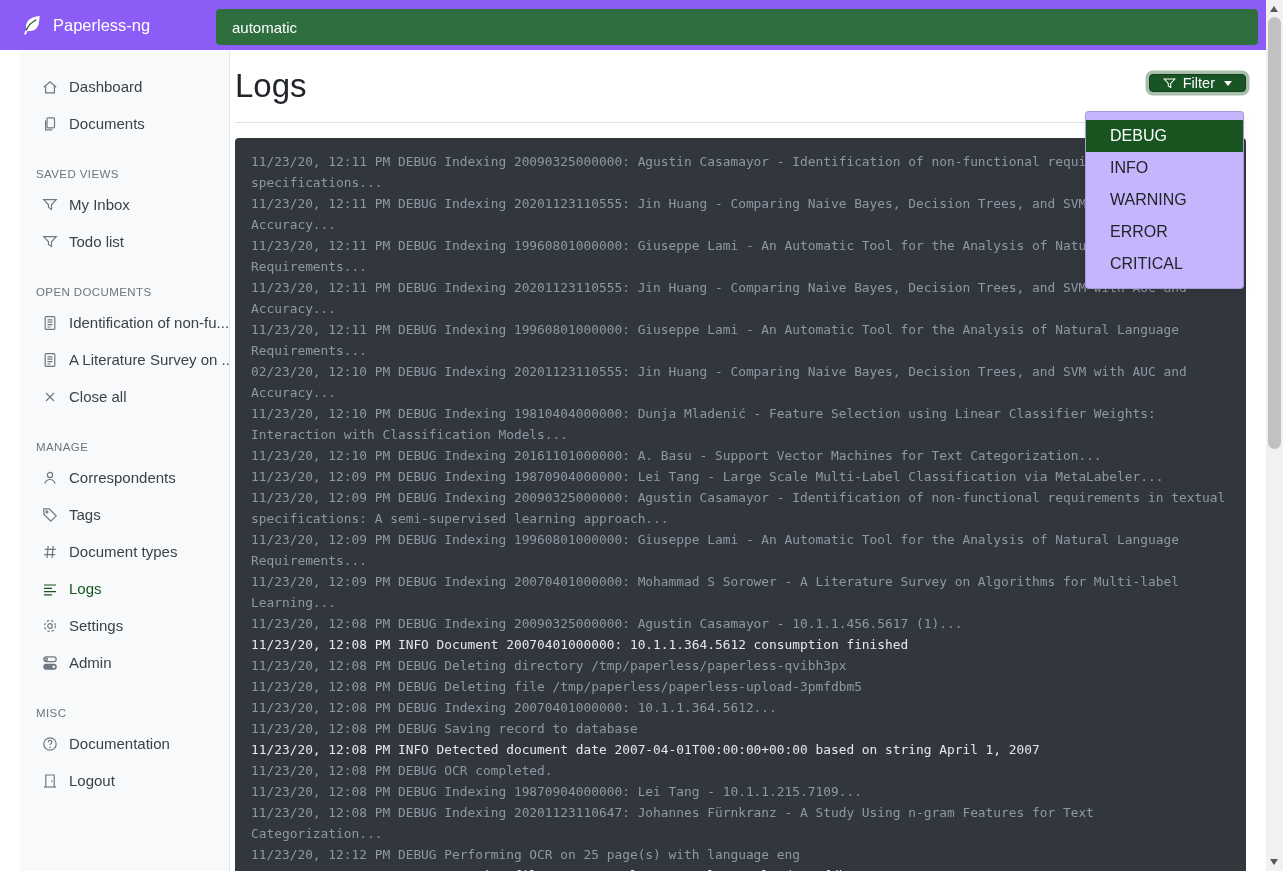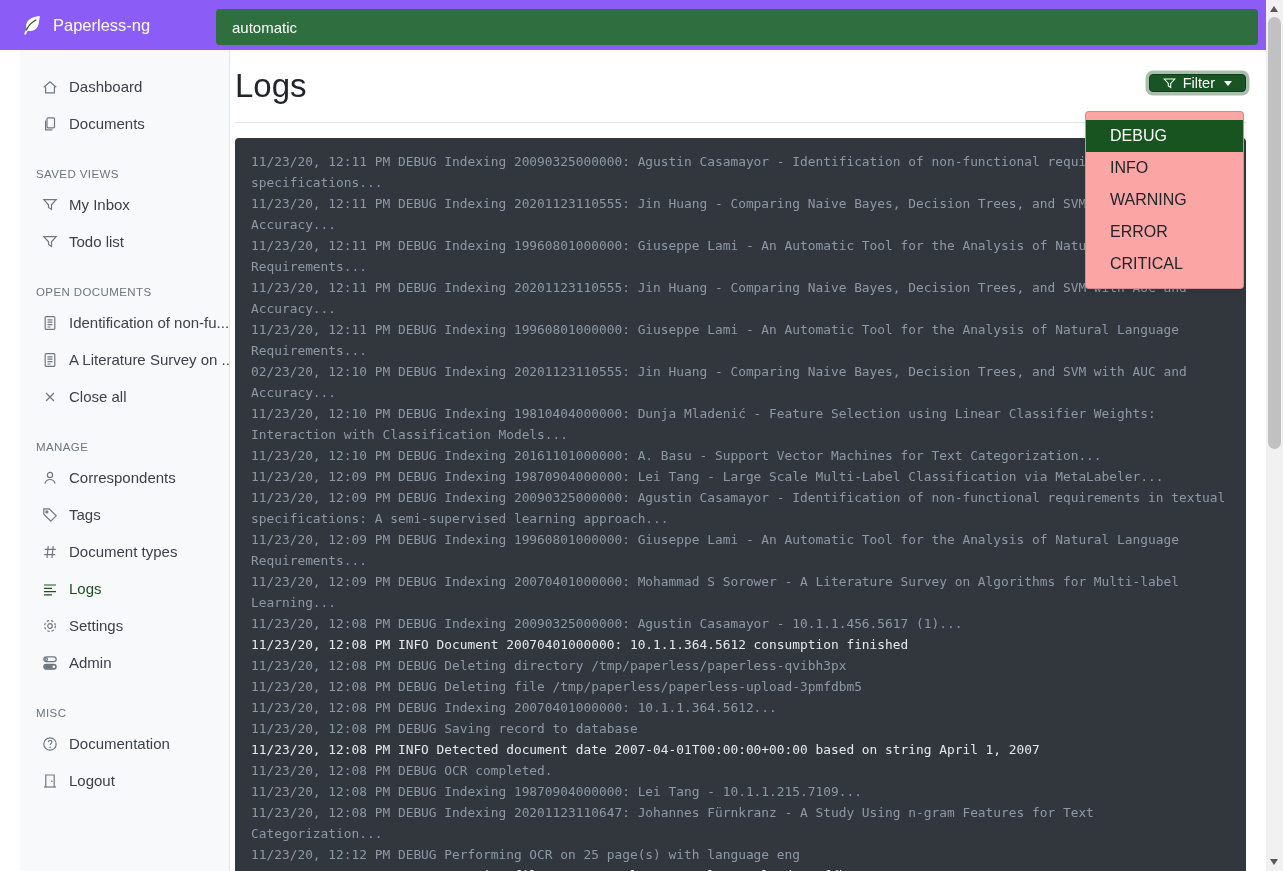--- a/index.html
+++ b/index.html
@@ -36,21 +36,21 @@
   .caret { width:0; height:0; border-left:4.5px solid transparent; border-right:4.5px solid transparent; border-top:5px solid #fff; margin-left:2px; }
   .divider { border:none; border-top:1px solid #dee2e6; margin-top:16px; }
 
   
   .log-panel { margin-top:15px; background:#32373d; border-radius:4px; padding:13px 16px; height:1200px;
                font-family:"DejaVu Sans Mono", monospace; font-size:12.85px; line-height:21px; }
   .log-line { color:#8e98a4; word-wrap:break-word; }
   .log-line.INFO { color:#e4e8ec; }
 
   
-  .dropdown-menu { position:absolute; left:1085px; top:111px; width:159px; background:#fca5a5; border:1px solid rgba(0,0,0,.15); border-radius:4px; padding:8px 0; z-index:40; box-shadow:0 2px 6px rgba(0,0,0,.08); }
+  .dropdown-menu { position:absolute; left:1085px; top:111px; width:159px; background:#c4b5fd; border:1px solid rgba(0,0,0,.15); border-radius:4px; padding:8px 0; z-index:40; box-shadow:0 2px 6px rgba(0,0,0,.08); }
   .dropdown-item { padding:4px 24px; font-size:16px; line-height:24px; color:#212529; cursor:pointer; }
   .dropdown-item.active { background:#17541f; color:#fff; }
 </style>
 </head>
 <body>
 
 <div class="header">
   <div class="brand">
     <svg viewBox="0 0 24 24">
       <path fill="#ffffff" d="M20.6 2.2c-7.6.8-12.2 3.4-13.8 7.7-.9 2.4-.3 4.6.2 5.8-1 1.3-2.1 3.2-2.6 5.4l1.8.5c.4-1.7 1.1-3.1 1.9-4.2 5.7 1.2 9.9-1.5 11.4-7 .6-2.9.9-5.7 1.1-8.2z"></path>

